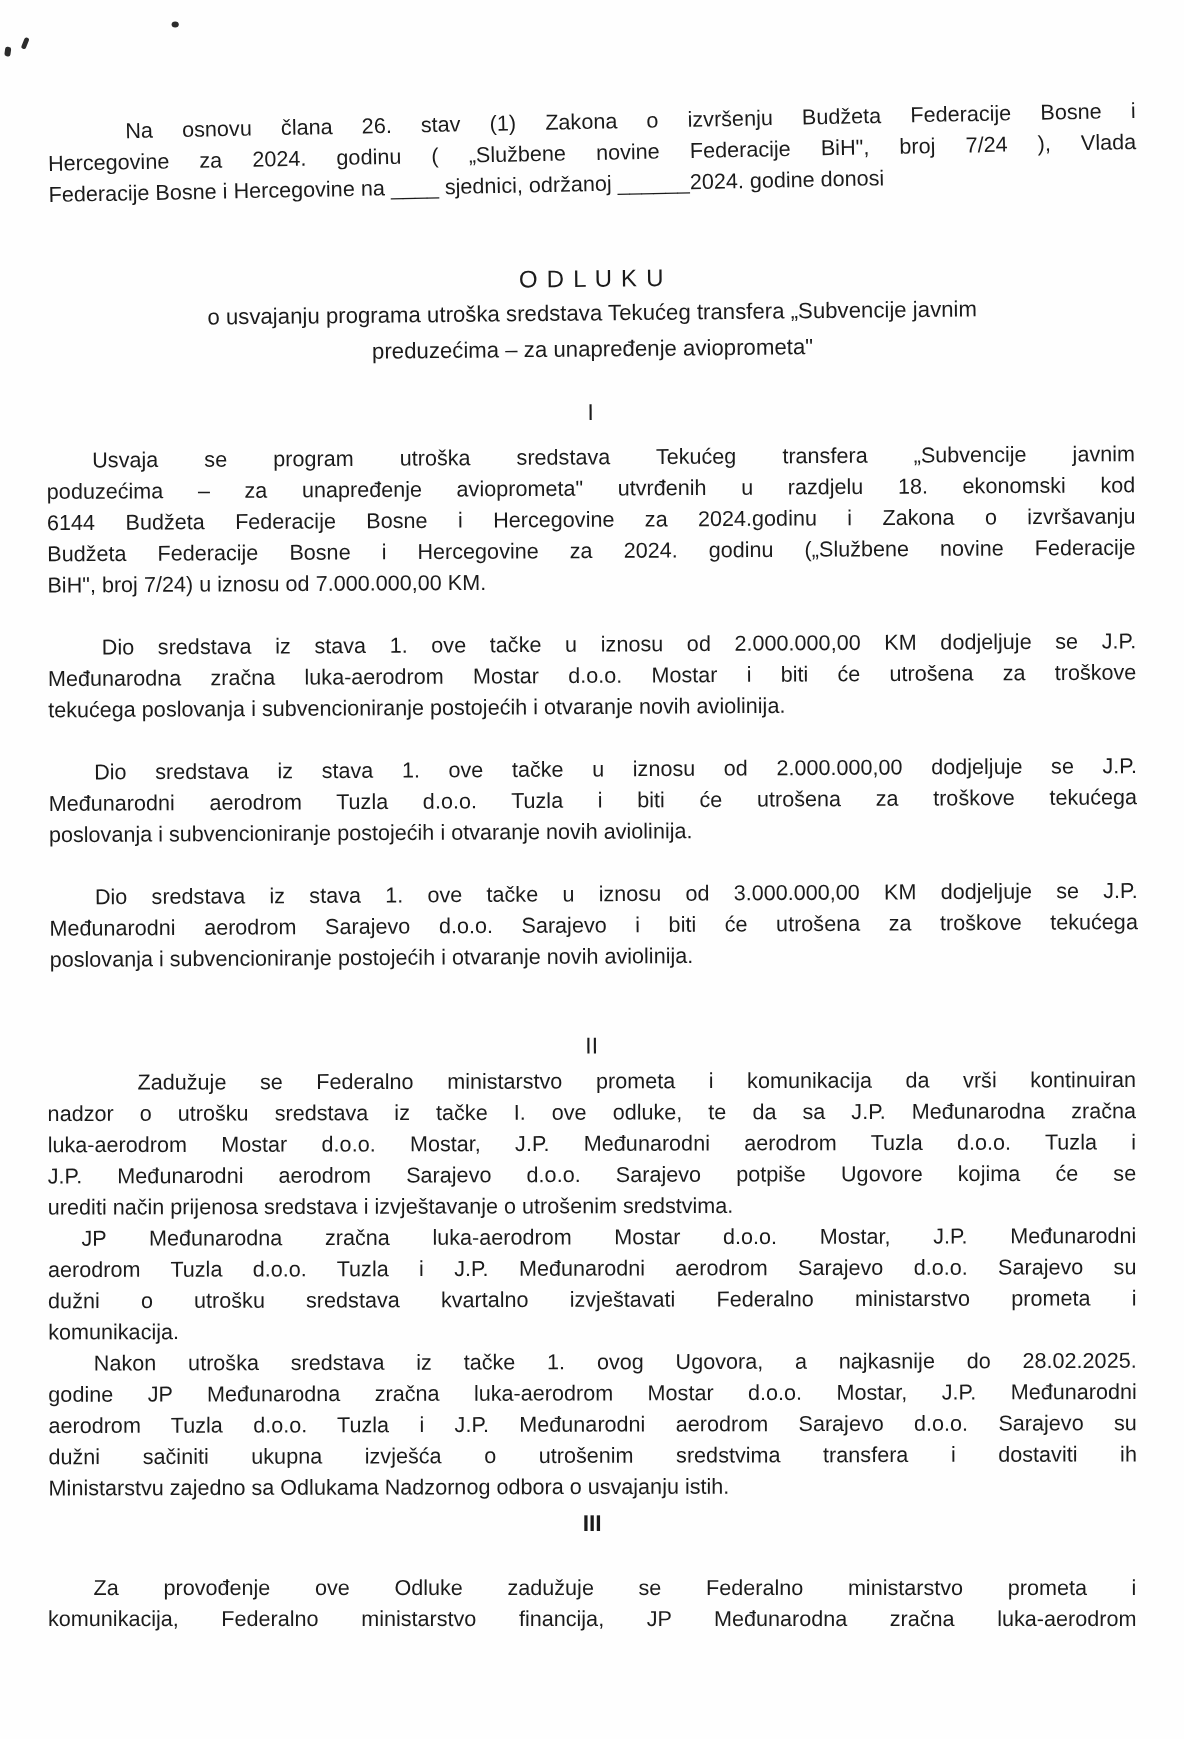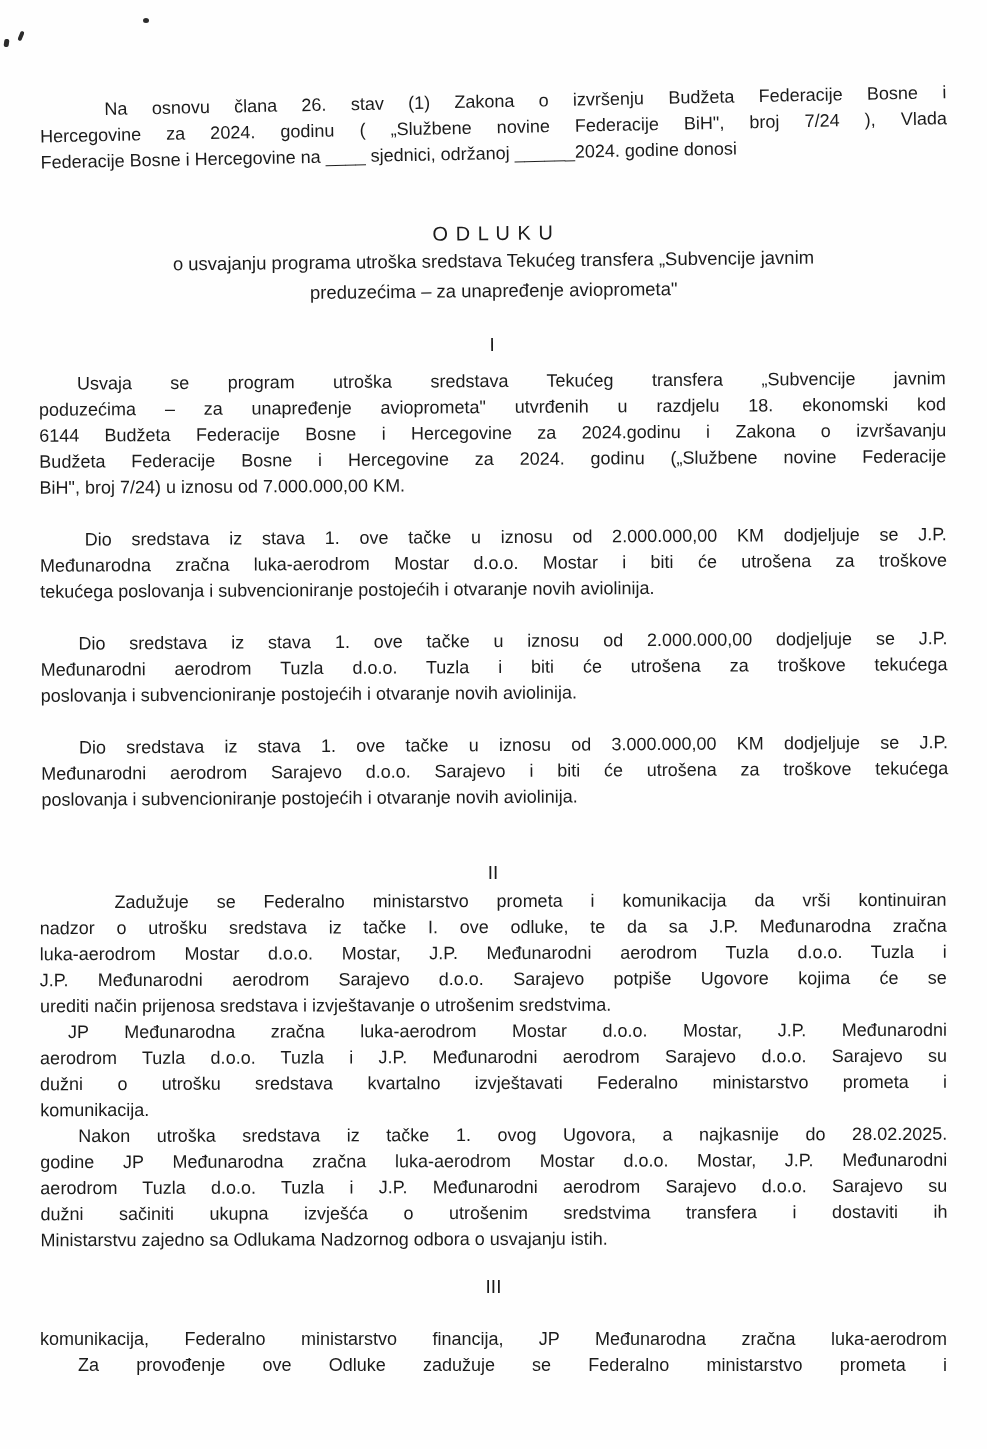--- a/index.html
+++ b/index.html
@@ -53,21 +53,21 @@
   .subtitle:first-of-type { margin-top: 22px; }
   .numeral {
     font-size: 19px;
     line-height: 26px;
     text-align: center;
   }
   .sec-1 { transform: rotate(-0.35deg); }
   .sec-2 { transform: rotate(-0.15deg); }
   .n1 { margin-top: 26px; }
   .n2 { margin-top: 50px; }
-  .n3 { margin-top: 22px; }
+  .n3 { margin-top: 6px; font-weight: bold; }
   .para { margin-top: 26px; }
   .para.tight { margin-top: 10px; }
   .para.flow { margin-top: 0; }
   .para.after-numeral { margin-top: 2px; }
 </style>
 </head>
 <body>
 
 <div class="page">
   <span class="speck s1"></span>
@@ -142,19 +142,19 @@
         <div class="ln">aerodrom Tuzla d.o.o. Tuzla i J.P. Međunarodni aerodrom Sarajevo  d.o.o. Sarajevo su</div>
         <div class="ln">dužni sačiniti ukupna izvješća o utrošenim sredstvima transfera i dostaviti ih</div>
         <div class="ln last">Ministarstvu zajedno sa Odlukama Nadzornog odbora o usvajanju istih.</div>
       </div>
     </div>
 
     <div>
       <div class="numeral n3">III</div>
 
       <div class="para">
+        <div class="ln fi">Za provođenje ove Odluke zadužuje se Federalno ministarstvo prometa i</div>
         <div class="ln">komunikacija, Federalno ministarstvo financija, JP Međunarodna zračna luka-aerodrom</div>
-        <div class="ln fi">Za provođenje ove Odluke zadužuje se Federalno ministarstvo prometa i</div>
       </div>
     </div>
 
   </div>
 </div>
 
 </body></html>

